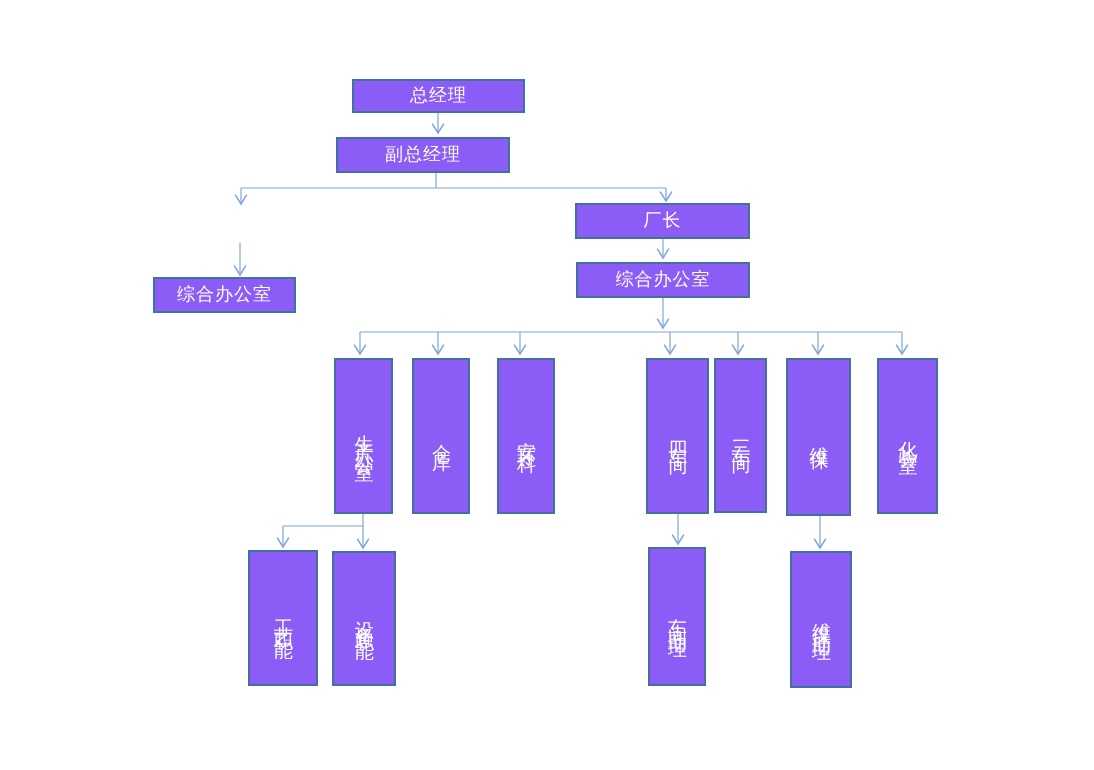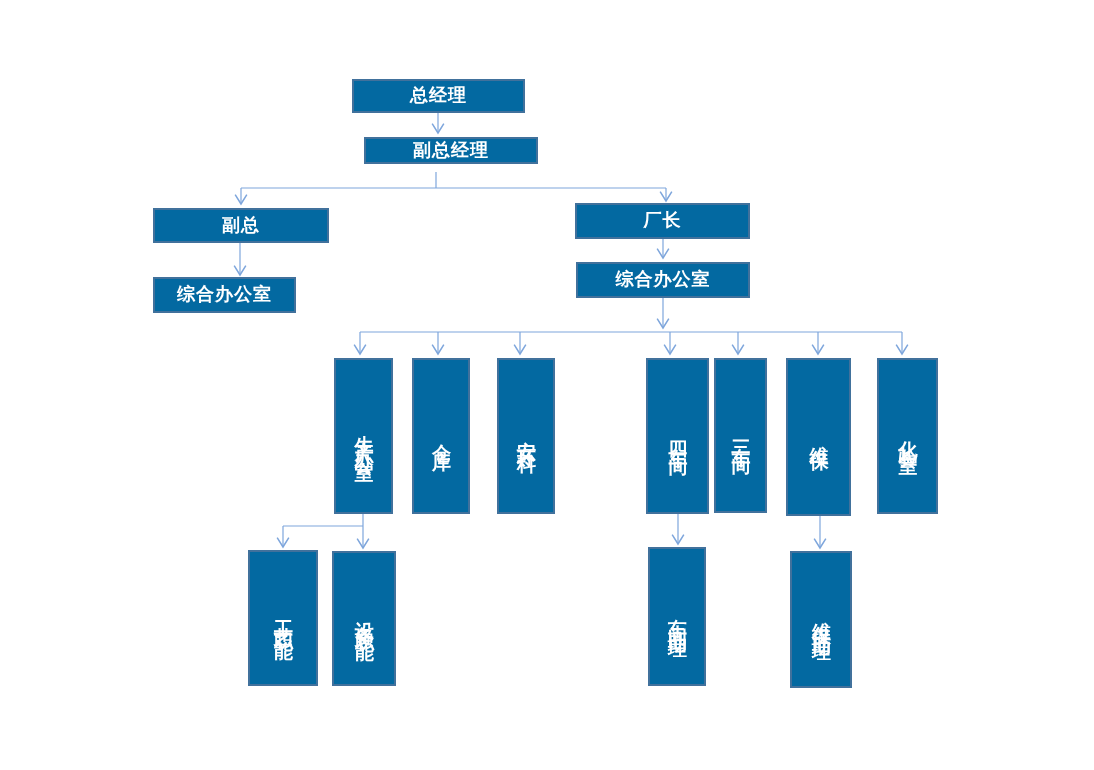--- a/index.html
+++ b/index.html
@@ -12,40 +12,40 @@
     font-family: "Liberation Sans", sans-serif;
   }
   .connector-layer {
     position: absolute;
     left: 0; top: 0;
     width: 1094px; height: 770px;
   }
   .node {
     position: absolute;
     box-sizing: border-box;
-    background: #0369a1;
+    background: #8b5cf6;
     border: 2px solid #41719c;
     color: #ffffff;
-    font-weight: 700;
+    font-weight: 400;
     display: flex;
     align-items: center;
     justify-content: center;
     text-align: left;
     line-height: 1.1;
   }
   .node.h { font-size: 18px; letter-spacing: 1px; }
   .node.v {
     writing-mode: vertical-rl;
     text-orientation: upright;
     font-size: 19px;
     letter-spacing: 7px;
   }
   
   #n-gm      { left: 352px; top:  79px; width: 173px; height: 34px; }
-  #n-dgm     { left: 364px; top: 137px; width: 174px; height: 27px; }
+  #n-dgm     { left: 336px; top: 137px; width: 174px; height: 36px; }
   #n-deputy  { left: 153px; top: 208px; width: 176px; height: 35px; }
   #n-office  { left: 153px; top: 277px; width: 143px; height: 36px; }
   #n-fd      { left: 575px; top: 203px; width: 175px; height: 36px; }
   #n-fda     { left: 576px; top: 262px; width: 174px; height: 36px; }
   
   #n-prod    { left: 334px; top: 358px; width: 59px; height: 156px; }
   #n-wh      { left: 412px; top: 358px; width: 58px; height: 156px; }
   #n-se      { left: 497px; top: 358px; width: 58px; height: 156px; }
   #n-w4      { left: 646px; top: 358px; width: 63px; height: 156px; }
   #n-w3      { left: 714px; top: 358px; width: 53px; height: 155px; }
@@ -97,21 +97,20 @@
       <path d="M363,526 L363,548" marker-end="url(#arr)"></path>
 
       <path d="M678,514 L678,544" marker-end="url(#arr)"></path>
 
       <path d="M820,516 L820,548" marker-end="url(#arr)"></path>
     </g>
   </svg>
 
   <div id="n-gm" class="node h">总经理</div>
   <div id="n-dgm" class="node h">副总经理</div>
-  <div id="n-deputy" class="node h">副总</div>
   <div id="n-office" class="node h">综合办公室</div>
   <div id="n-fd" class="node h">厂长</div>
   <div id="n-fda" class="node h">综合办公室</div>
 
   <div id="n-prod" class="node v">生产办公室</div>
   <div id="n-wh" class="node v">仓库</div>
   <div id="n-se" class="node v">安环科</div>
   <div id="n-w4" class="node v">四车间</div>
   <div id="n-w3" class="node v">三车间</div>
   <div id="n-mb" class="node v">维保</div>

